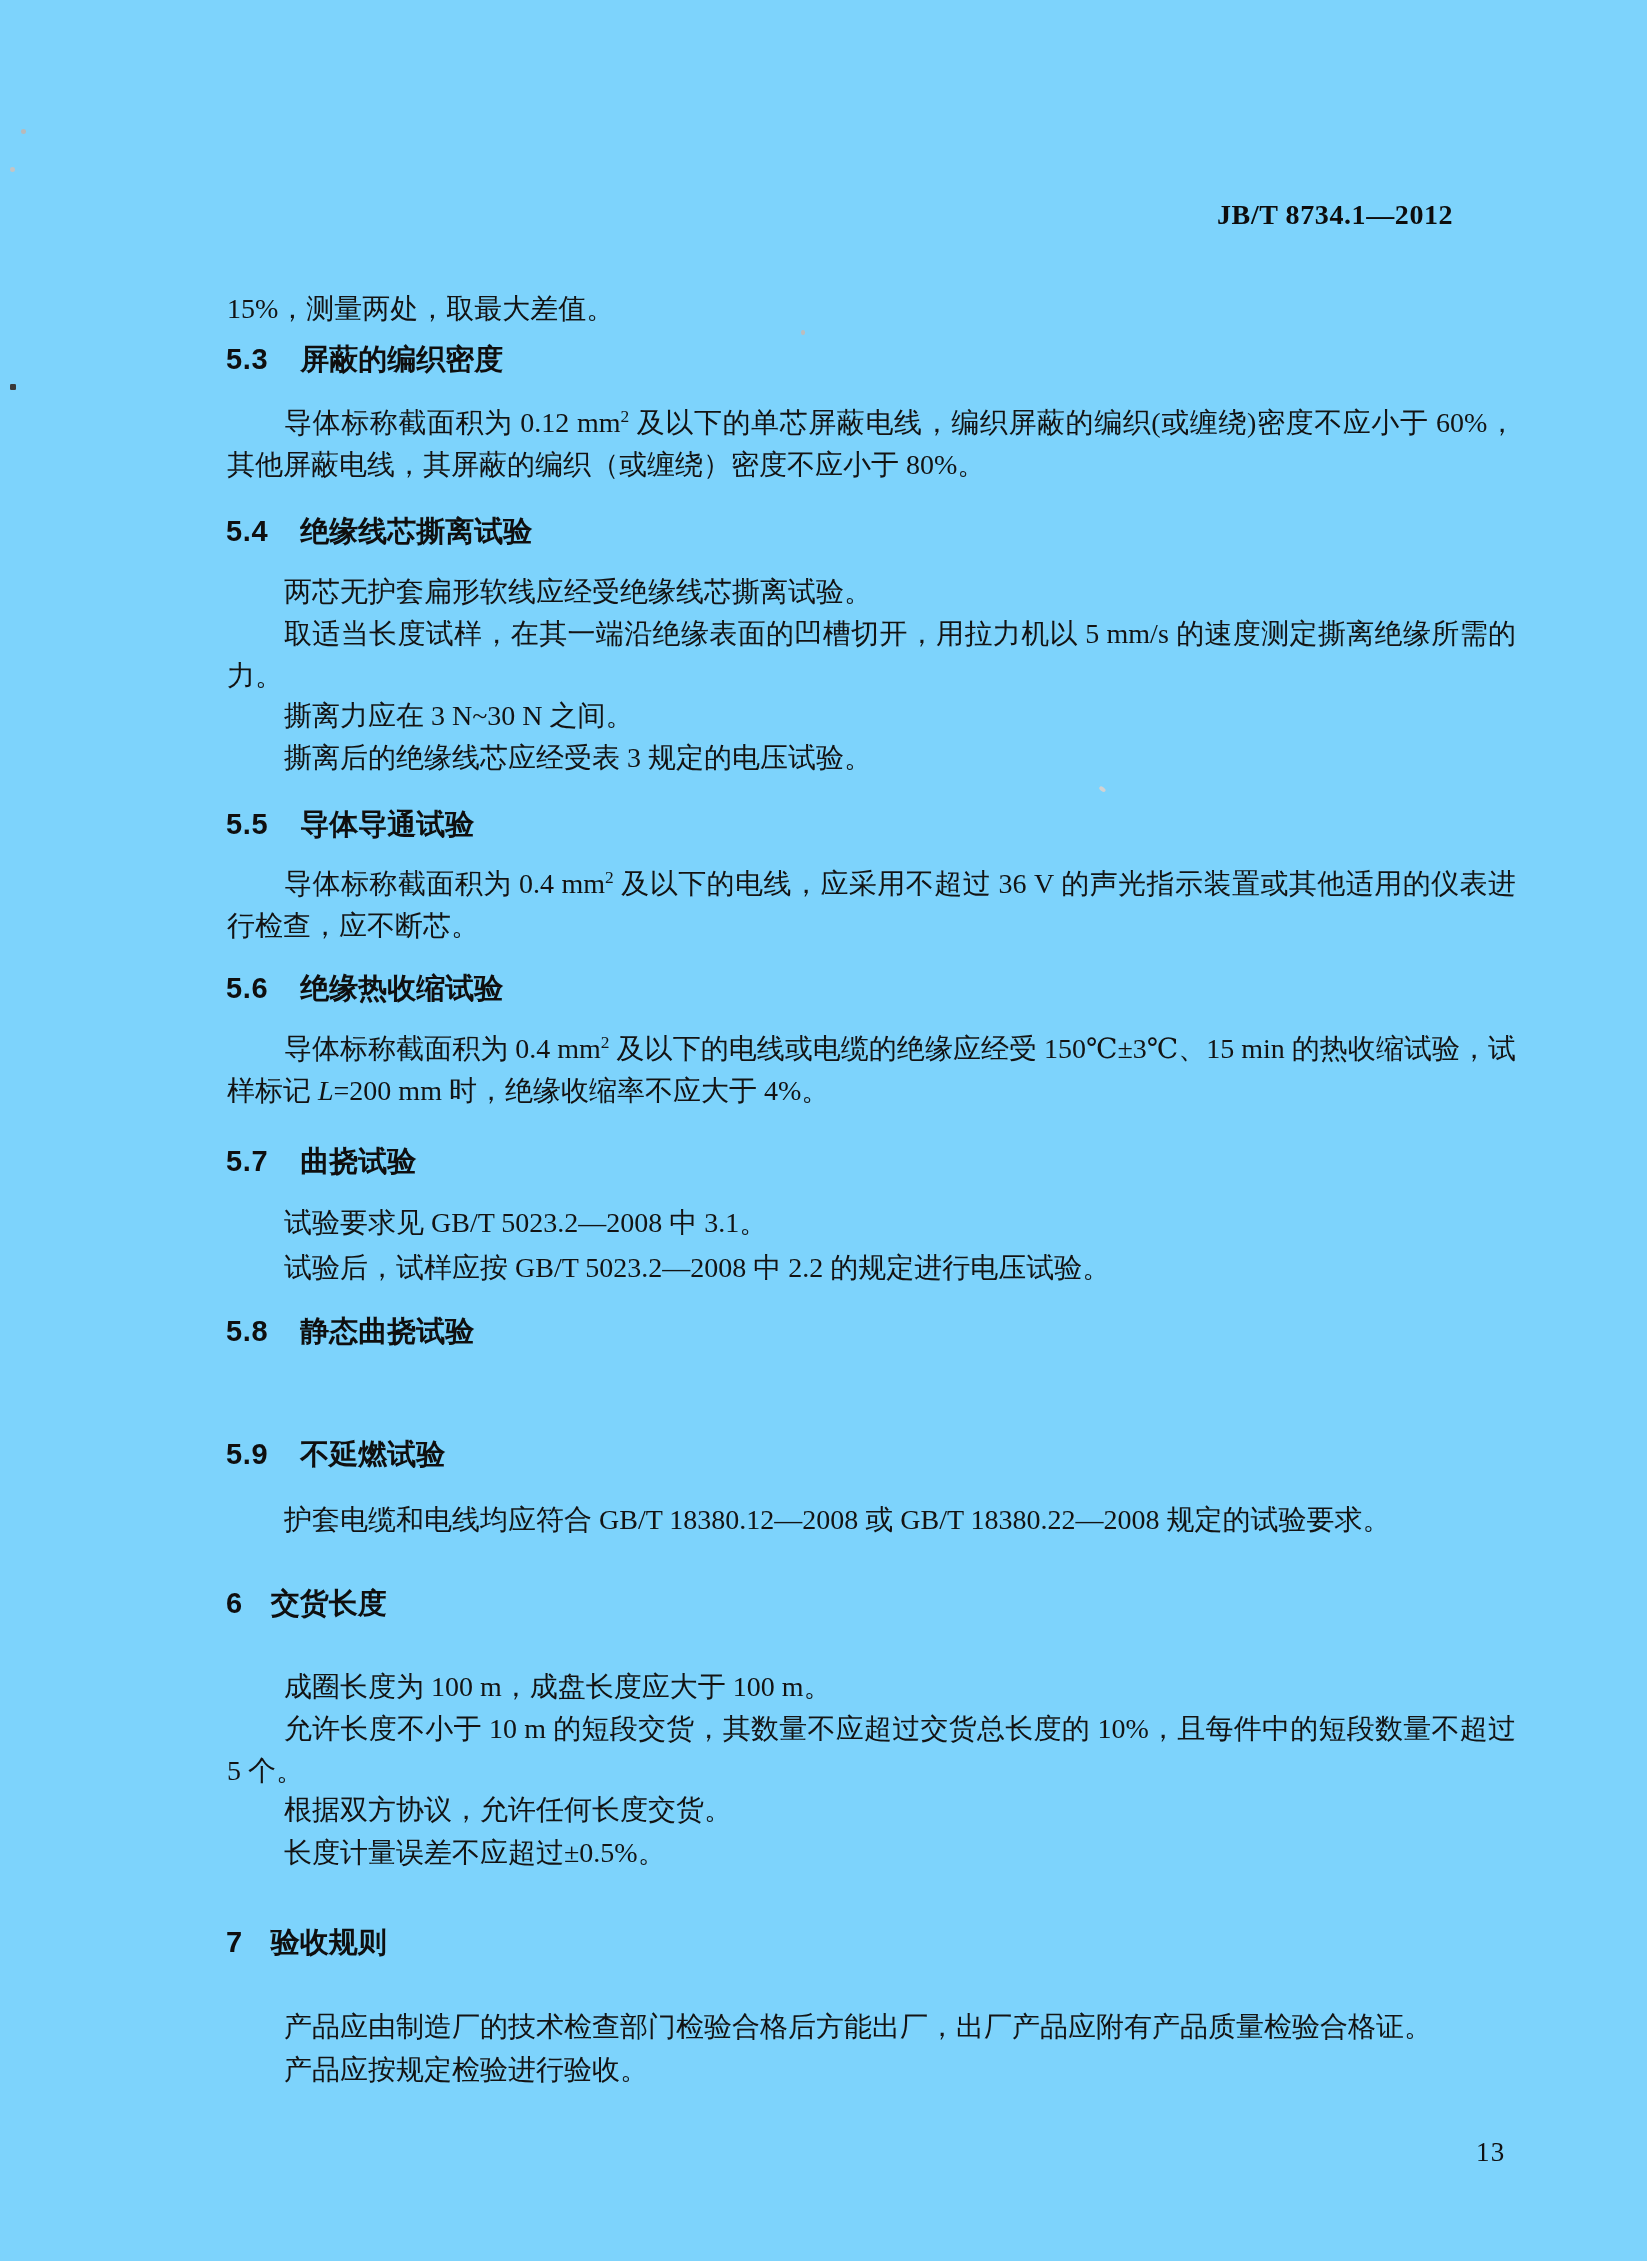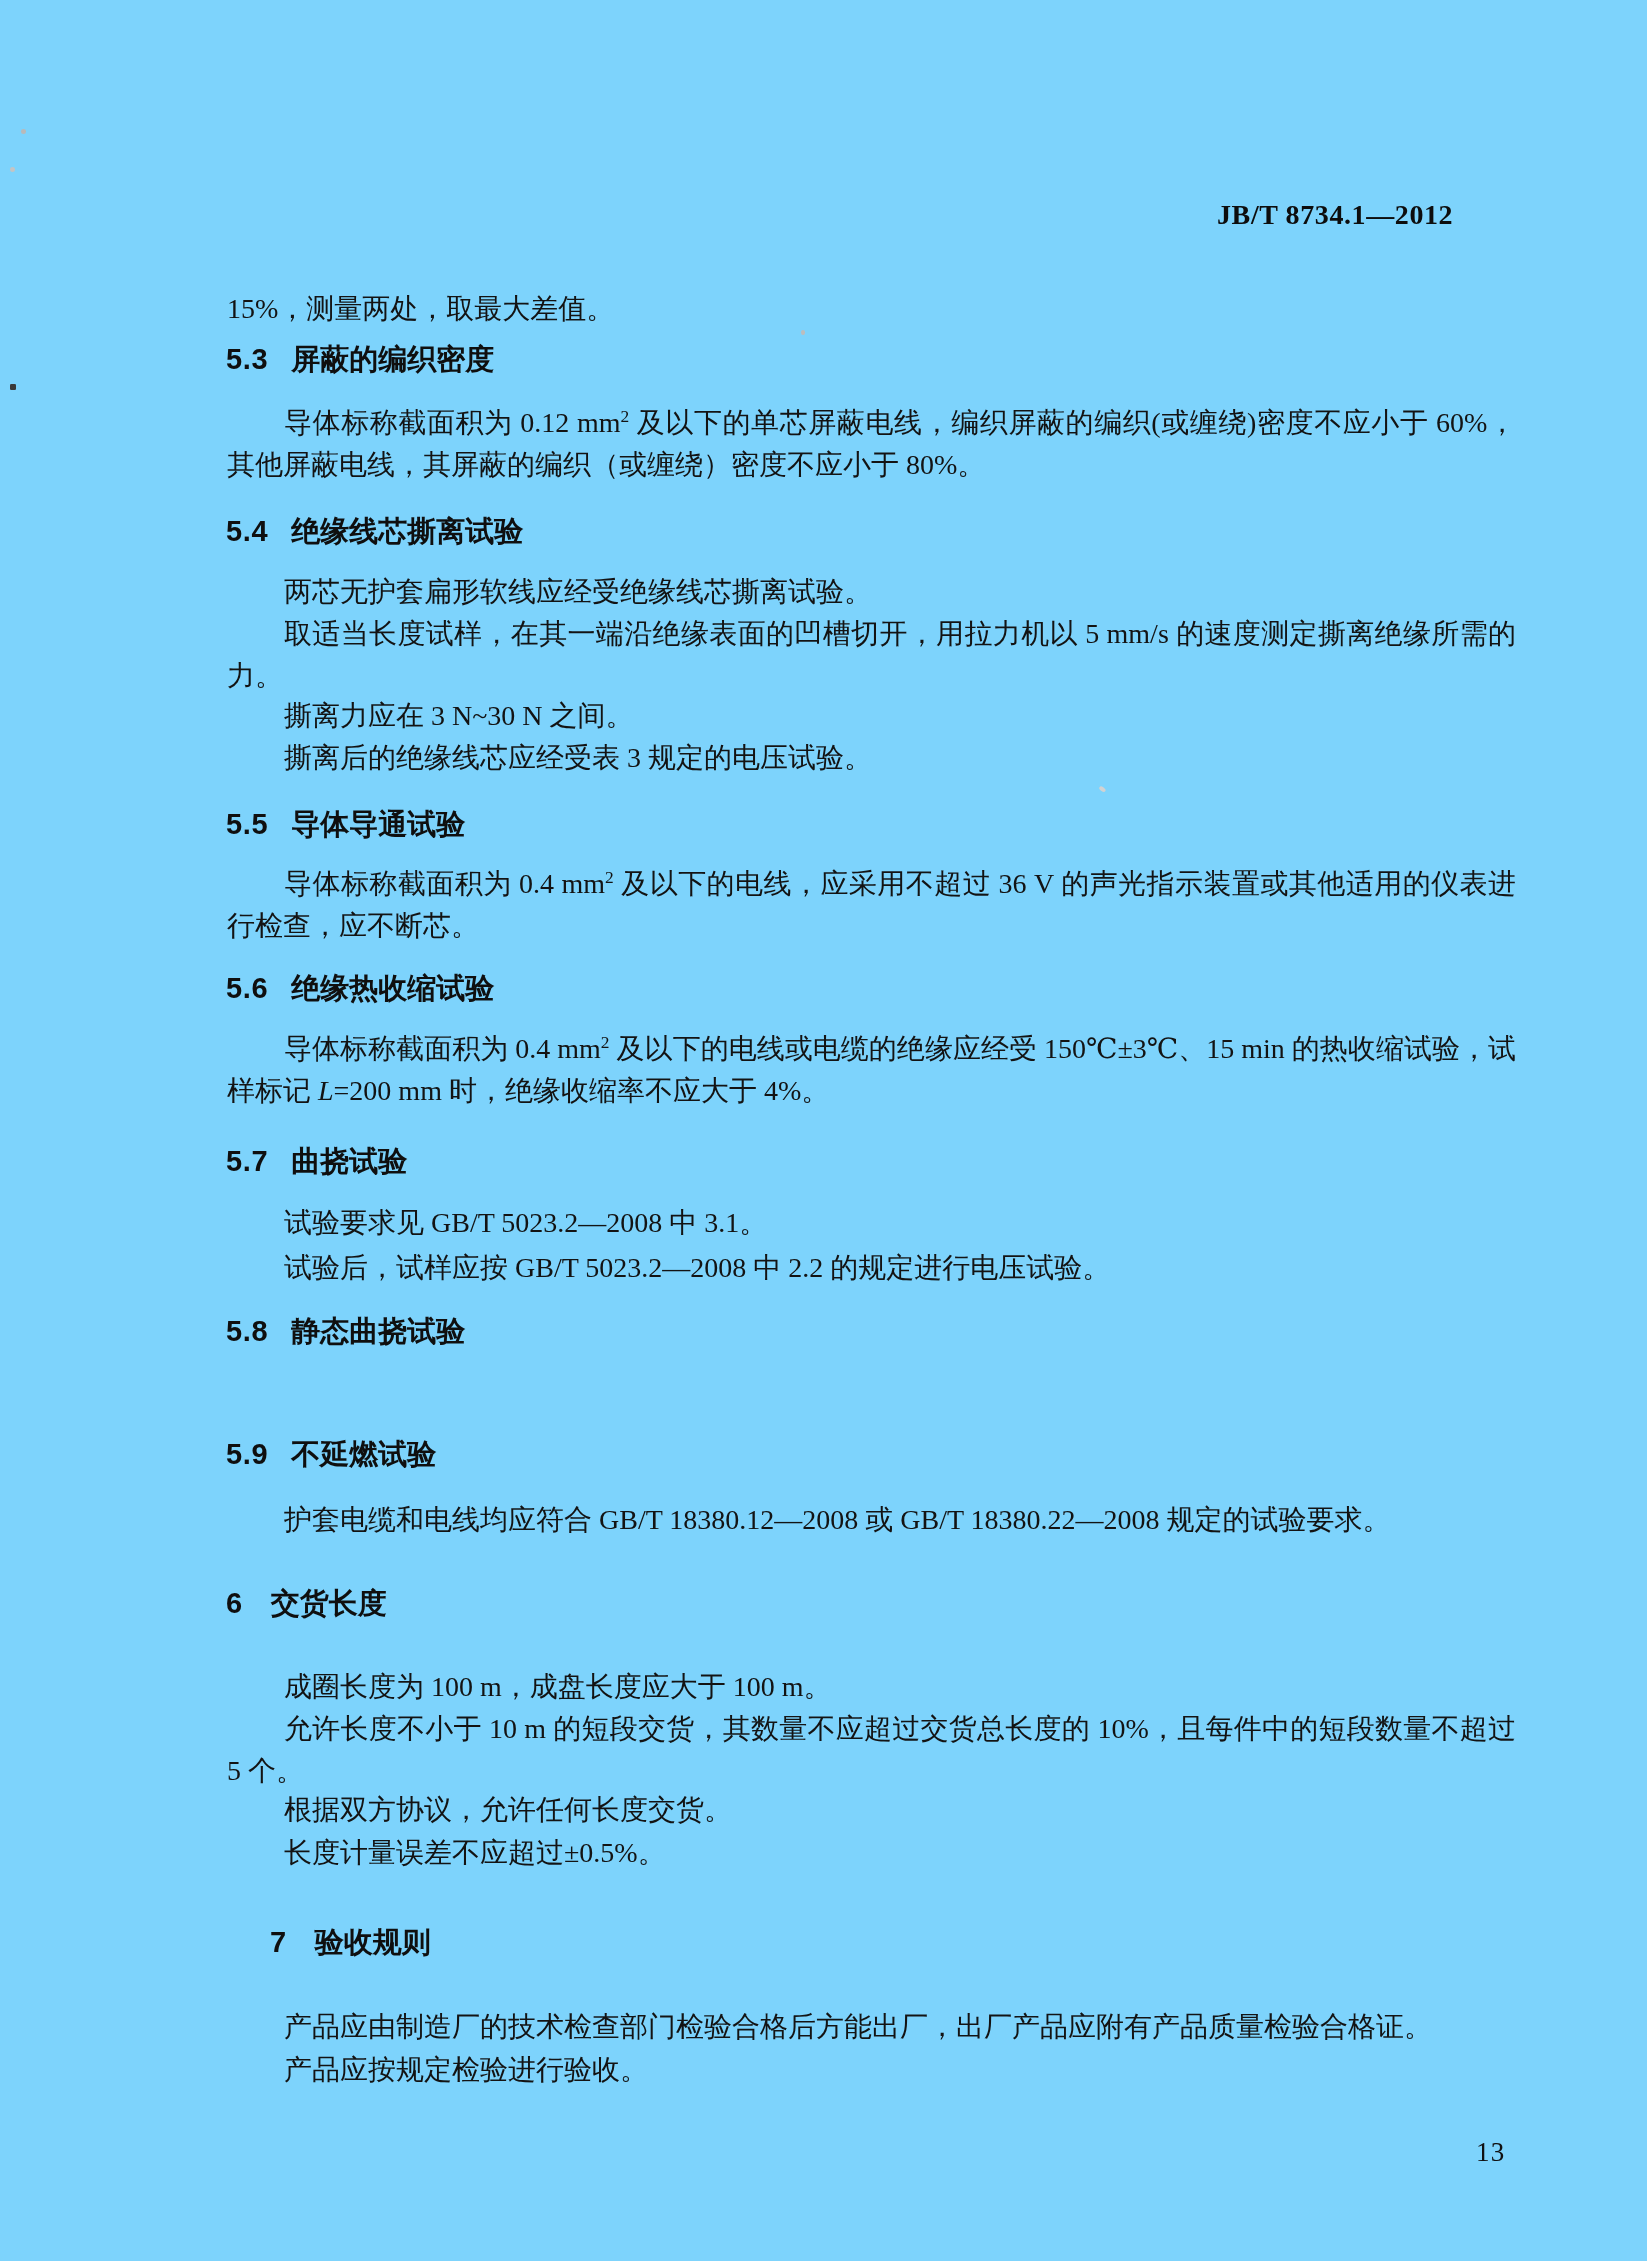--- a/index.html
+++ b/index.html
@@ -22,21 +22,21 @@
     position:absolute;left:227px;width:1289px;
     font-size:28px;line-height:42px;text-align:justify;
     color:#131313;
   }
   .indent{text-indent:57px;}
   .sec{
     position:absolute;left:226px;
     font-family:"Liberation Sans","DejaVu Sans",sans-serif;
     font-weight:700;font-size:29px;color:#0f0f0f;white-space:nowrap;
   }
-  .sec .num{display:inline-block;margin-right:23px;letter-spacing:0.6px;}
+  .sec .num{display:inline-block;margin-right:32px;letter-spacing:0.6px;}
   .chap .num{margin-right:28px;}
   sup.s2{font-size:17.4px;line-height:0;vertical-align:10.3px;}
   .var{font-style:italic;}
   .pgnum{
     position:absolute;top:2137px;left:1476px;
     font-size:27px;color:#111;letter-spacing:1.3px;
   }
   .speck{position:absolute;border-radius:50%;}
   .sp1{top:129px;left:20.7px;width:5.2px;height:4.5px;background:#b9b9b9;}
   .sp2{top:167px;left:9.7px;width:5.8px;height:5.2px;background:#c4c4c4;}
@@ -84,21 +84,21 @@
 
   <div class="para indent" style="top:1499px;">护套电缆和电线均应符合 GB/T 18380.12—2008 或 GB/T 18380.22—2008 规定的试验要求。</div>
 
   <div class="sec chap" style="top:1584px;"><span class="num">6</span><span>交货长度</span></div>
 
   <div class="para indent" style="top:1666px;">成圈长度为 100 m，成盘长度应大于 100 m。</div>
   <div class="para indent" style="top:1708px;">允许长度不小于 10 m 的短段交货，其数量不应超过交货总长度的 10%，且每件中的短段数量不超过 5 个。</div>
   <div class="para indent" style="top:1789px;">根据双方协议，允许任何长度交货。</div>
   <div class="para indent" style="top:1832px;">长度计量误差不应超过±0.5%。</div>
 
-  <div class="sec chap" style="top:1923px;margin-left:44px;"><span class="num">7</span><span>验收规则</span></div>
+  <div class="sec chap" style="top:1923px;"><span class="num">7</span><span>验收规则</span></div>
 
   <div class="para indent" style="top:2006px;">产品应由制造厂的技术检查部门检验合格后方能出厂，出厂产品应附有产品质量检验合格证。</div>
   <div class="para indent" style="top:2049px;">产品应按规定检验进行验收。</div>
 
   <div class="pgnum">13</div>
 
   <div class="speck sp1"></div>
   <div class="speck sp2"></div>
   <div class="speck sp3"></div>
   <div class="speck sp4"></div>

